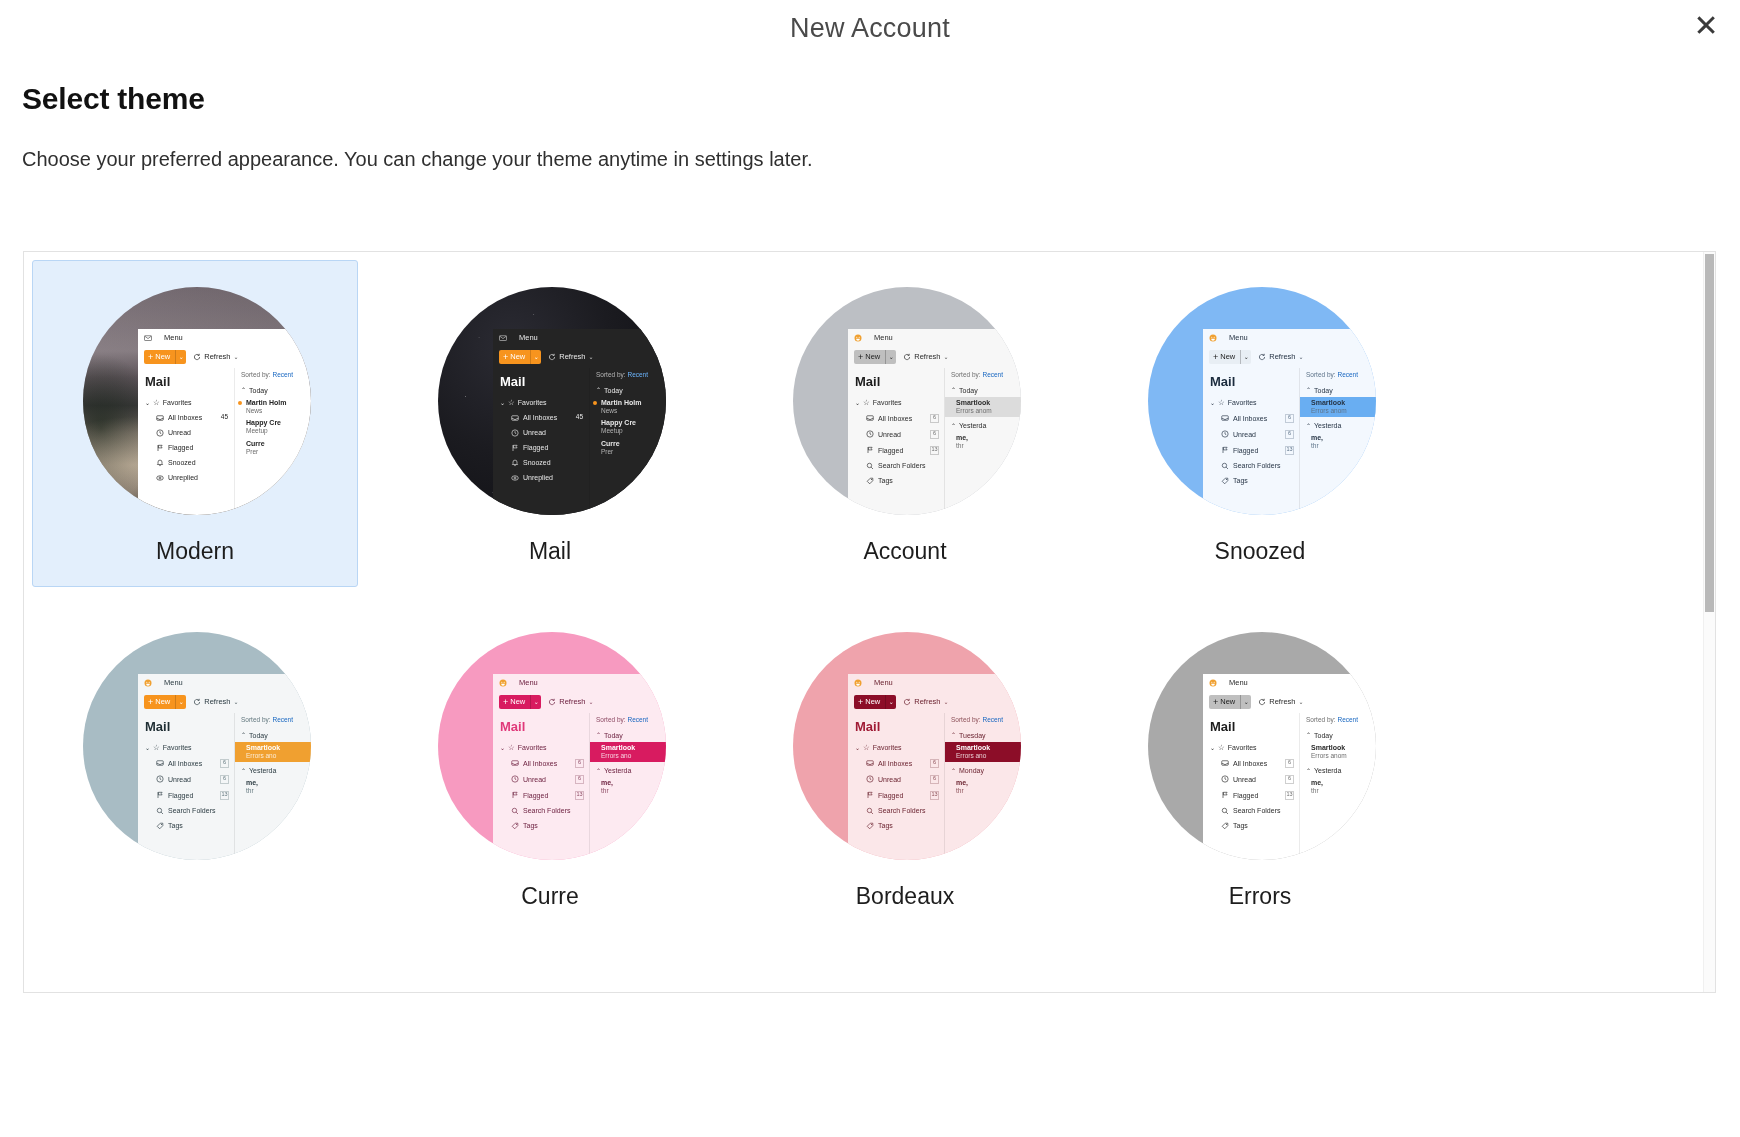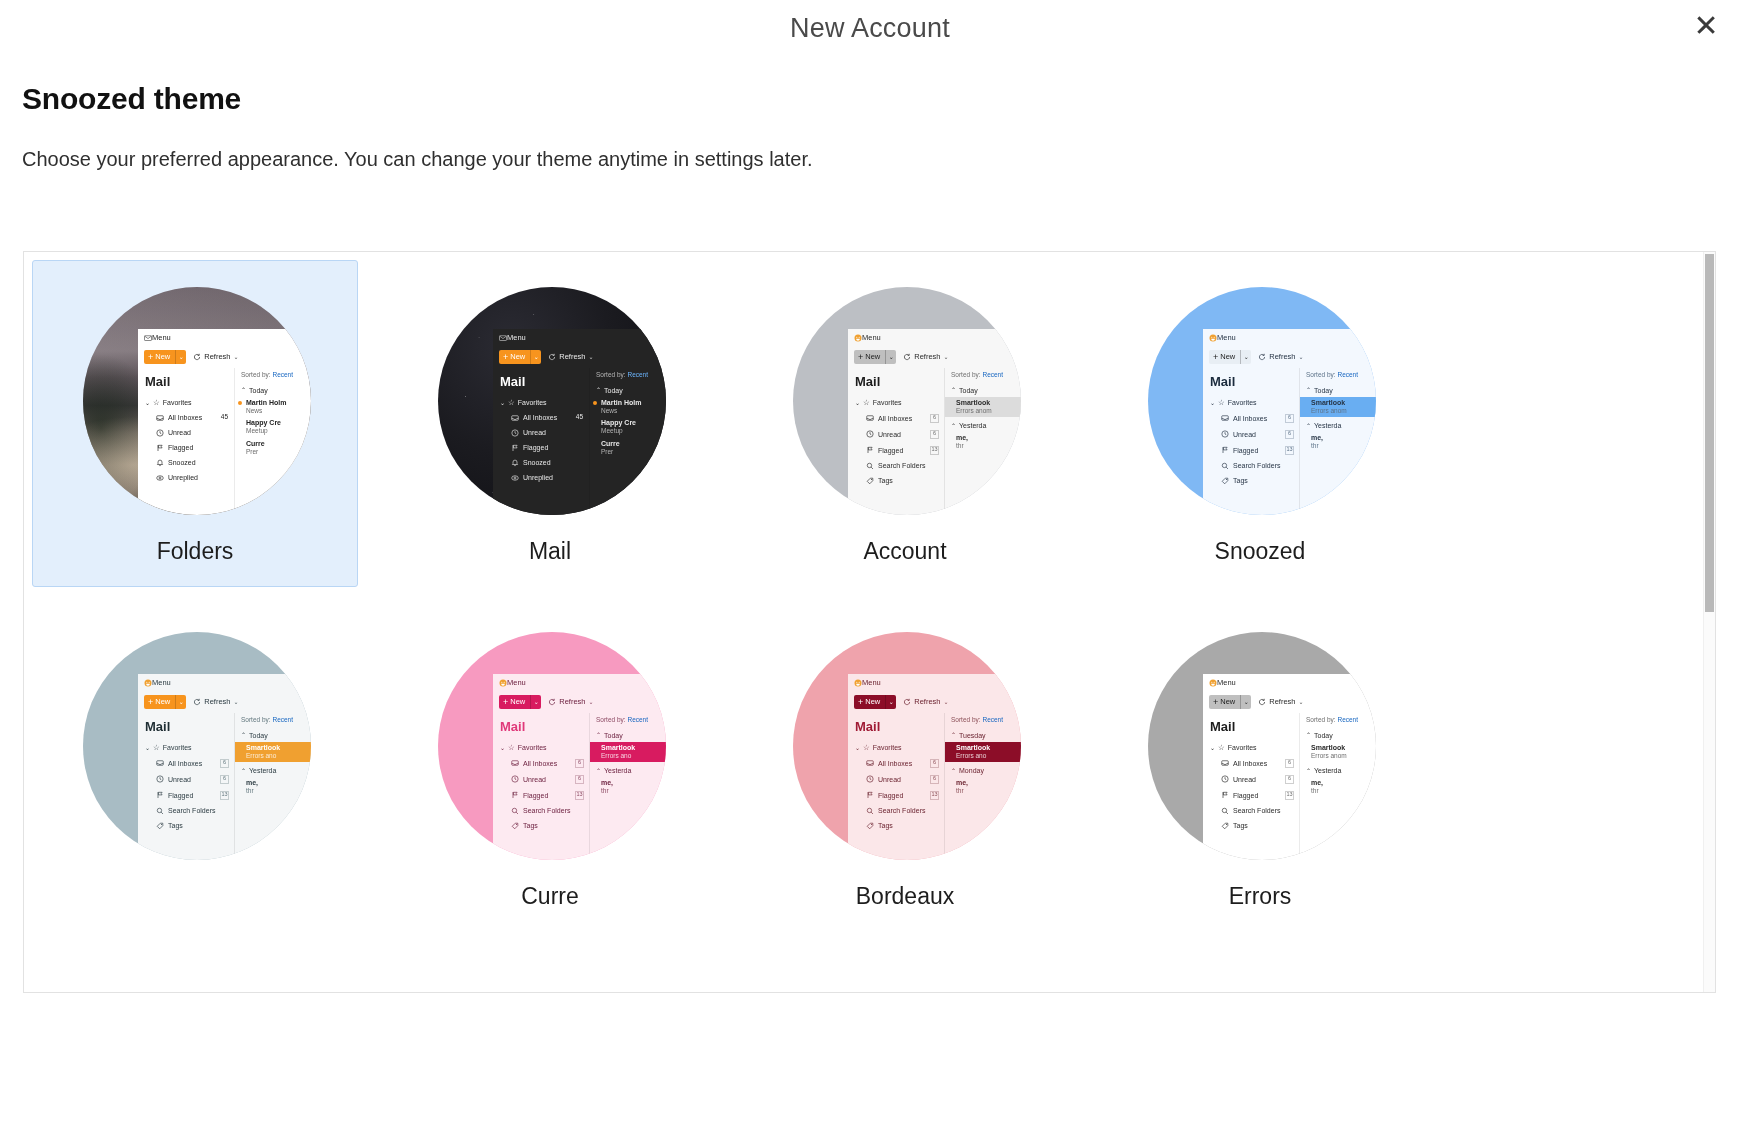--- a/index.html
+++ b/index.html
@@ -110,21 +110,21 @@
     left: 55px; top: 42px;
     width: 230px; height: 200px;
     display: flex; flex-direction: column;
     font-size: 7px;
     line-height: 1;
   }
   .mini-topbar {
     height: 17px;
     display: flex; align-items: center;
     padding-left: 6px;
-    gap: 0;
+    gap: 12px;
   }
   .mini-appicon { width: 8px; height: 8px; display:flex; align-items:center; justify-content:center; }
   .mini-appicon svg { width: 8px; height: 8px; display:block; }
   .mini-menu-text { font-size: 7.5px; }
   .mini-toolbar {
     height: 22px;
     display: flex; align-items: center; gap: 7px;
     padding-left: 6px;
   }
   .mini-new {
@@ -224,21 +224,21 @@
 <body>
 
 <div class="dialog">
 
   <div class="titlebar">
     <div class="titlebar-title">New Account</div>
     <button class="close-btn">✕</button>
   </div>
 
   <div class="page-head">
-    <h1 class="page-title">Snoozed theme</h1>
+    <h1 class="page-title">Select theme</h1>
     <p class="page-sub">Choose your preferred appearance. You can change your theme anytime in settings later.</p>
   </div>
 
   <div class="theme-scroll-wrap">
     <div class="theme-grid" id="theme-grid">
         <div class="theme-card selected">
           <div class="preview">
             <div class="preview-inner bg-modern" style=""></div>
             <div class="mini" style="background:#ffffff;color:#242424">
               <div class="mini-topbar">
@@ -333,21 +333,21 @@
                     <div class="mini-msg-sub" style="color:#6a6a6a">Meetup</div>
                   </div>
                   <div class="mini-msg">
                     <div class="mini-msg-from" style="color:#242424">Curre</div>
                     <div class="mini-msg-sub" style="color:#6a6a6a">Prer</div>
                   </div>
                 </div>
               </div>
             </div>
           </div>
-          <div class="theme-label">Folders</div>
+          <div class="theme-label">Modern</div>
         </div>
         <div class="theme-card">
           <div class="preview">
             <div class="preview-inner bg-dark" style=""></div>
             <div class="mini" style="background:#242424;color:#e8e8e8">
               <div class="mini-topbar">
                 <span class="mini-appicon" style="color:#c8c8c8">
                   <svg viewBox="0 0 16 16">
                     <rect x="1" y="3.5" width="14" height="9.5" rx="1.2" fill="none" stroke="currentColor" stroke-width="1.3"></rect>
                     <path d="M1.6 4.4 8 9.2l6.4-4.8" fill="none" stroke="currentColor" stroke-width="1.3"></path>

